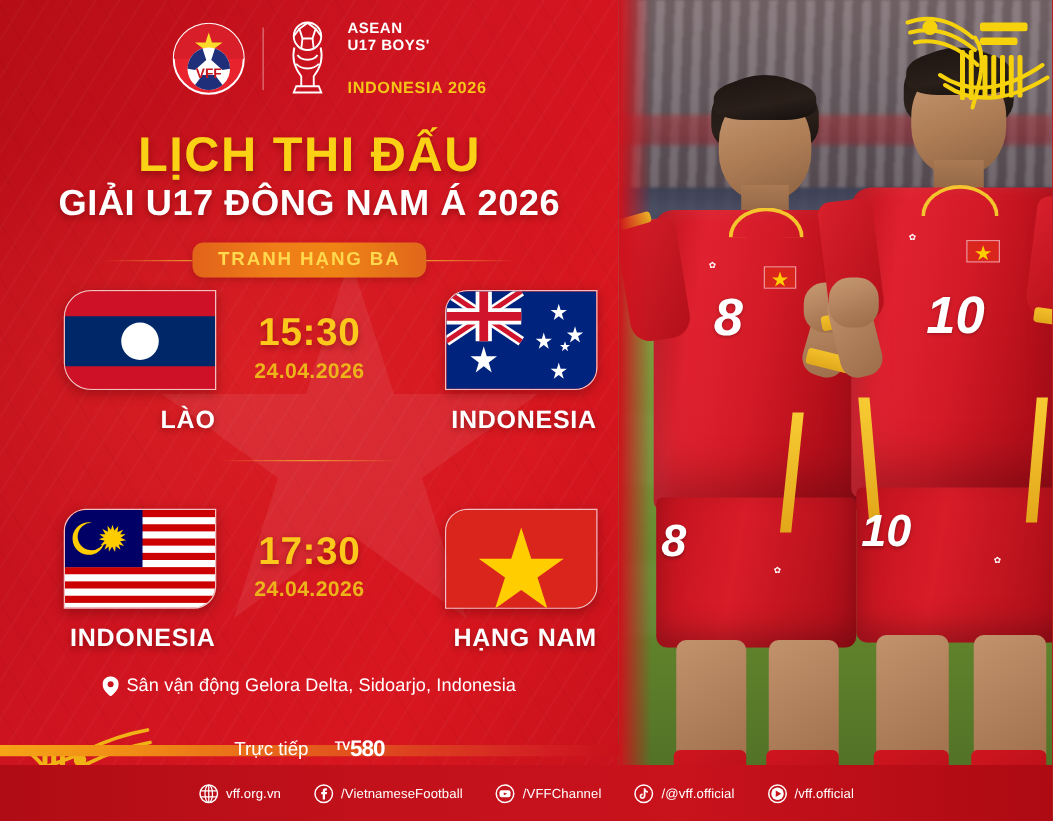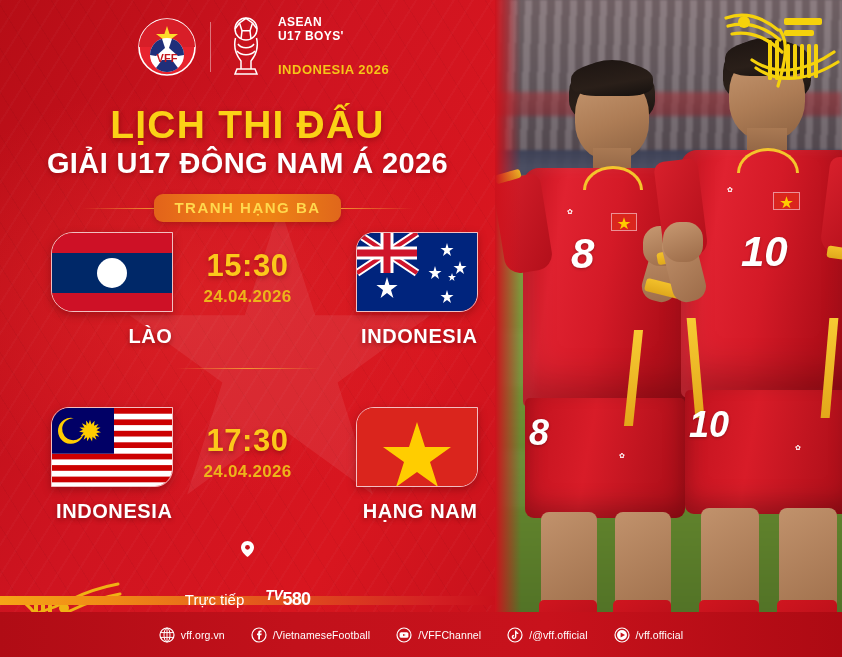--- a/index.html
+++ b/index.html
@@ -161,21 +161,21 @@
     position:absolute; left:0; top:541px; width:495px;
     display:flex; align-items:center; justify-content:center; gap:6px; z-index:6;
   }
   .venue-text { color:#fff; font-size:14.5px; letter-spacing:.1px; }
   .broadcast {
     position:absolute; left:0; top:589px; width:495px;
     display:flex; align-items:center; justify-content:center; gap:21px; z-index:6;
   }
   .broadcast-label { color:#fff; font-size:15px; }
   .tv360 { display:flex; align-items:baseline; color:#fff; font-weight:700; }
-  .tv360 .tv { font-size:14px; letter-spacing:-.3px; position:relative; top:-5px;font-style:italic; }
+  .tv360 .tv { font-size:10px; letter-spacing:-.3px; position:relative; top:-5px; }
   .tv360 .num { font-size:18px; letter-spacing:-.8px; }
 
   
   .grad-band {
     position:absolute; left:0; top:596px; width:495px; height:9px; z-index:5;
     background:linear-gradient(90deg,#f6a417 0%,#f08a16 22%,#e2541d 55%,#d31f23 88%,#c8111a 100%);
   }
   .footer-bar {
     position:absolute; left:0; top:612px; width:842px; height:45px; z-index:7;
     background:linear-gradient(90deg,#b00c15 0%,#c2111b 35%,#c8121c 65%,#ad0a13 100%);
@@ -449,20 +449,21 @@
       </div>
       <div class="team-name">HẠNG NAM</div>
     </div>
   </div>
 
   <div class="venue">
     <svg style="width:13px;height:16px;flex:0 0 13px" viewBox="0 0 13 16">
       <path d="M6.5 0 C2.9 0 0 2.9 0 6.5 C0 11.4 6.5 16 6.5 16 C6.5 16 13 11.4 13 6.5 C13 2.9 10.1 0 6.5 0 Z" fill="#ffffff"></path>
       <circle cx="6.5" cy="6.3" r="2.4" fill="#c8111a"></circle>
     </svg>
+    <span class="venue-text">Sân vận động Gelora Delta, Sidoarjo, Indonesia</span>
   </div>
 
   <div class="broadcast">
     <span class="broadcast-label">Trực tiếp</span>
     <span class="tv360">
       <span class="tv">TV</span>
       <span class="num">580</span>
     </span>
   </div>
 

